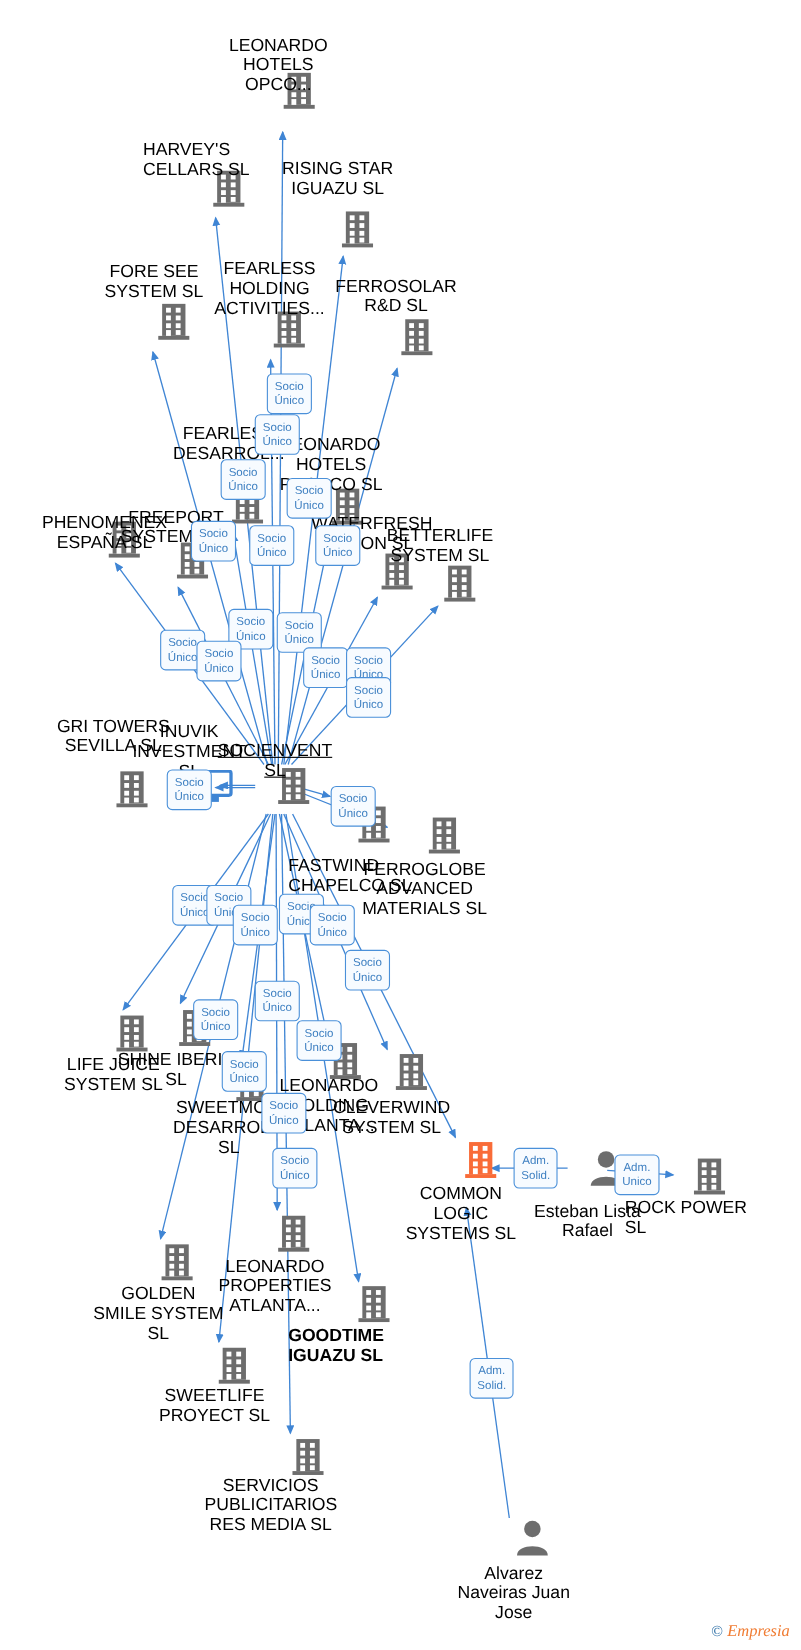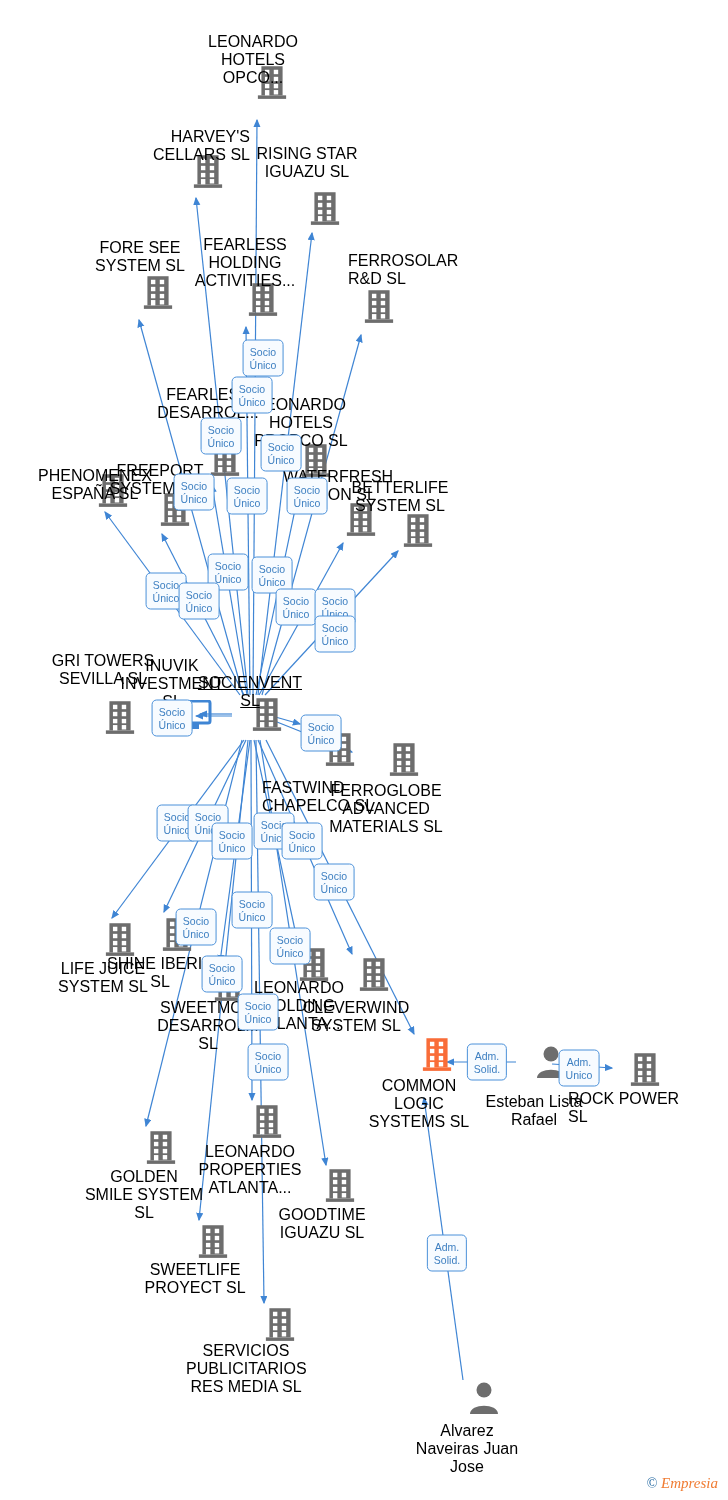--- a/index.html
+++ b/index.html
@@ -89,21 +89,21 @@
               <rect x="19" y="5" width="5" height="5"></rect>
               <rect x="9" y="13" width="5" height="5"></rect>
               <rect x="19" y="13" width="5" height="5"></rect>
               <rect x="9" y="21" width="5" height="5"></rect>
               <rect x="19" y="21" width="5" height="5"></rect>
               <rect x="9" y="28" width="5" height="6"></rect>
               <rect x="19" y="28" width="5" height="5"></rect>
             </g>
           </svg></span>
       </div>
-      <div style="position: absolute; left: 190px; top: 128px; transform: translateX(-50%); width: 120px; text-align: right;"><span class="lbl">HARVEY'S
+      <div style="position: absolute; left: 190px; top: 128px; transform: translateX(-50%); width: 120px; text-align: left;"><span class="lbl">HARVEY'S
 CELLARS  SL</span></div>
       <div class="node company labeltop" style="left: 310px; top: 191px; width: 0px;">
         <span class="ico"><svg width="30" height="36" viewBox="0 0 34 40">
             <rect x="5" y="1" width="24" height="33" fill="#6d6d6d"></rect>
             <rect x="1" y="34" width="32" height="4" fill="#6d6d6d"></rect>
             <g fill="#ffffff">
               <rect x="9" y="5" width="5" height="5"></rect>
               <rect x="19" y="5" width="5" height="5"></rect>
               <rect x="9" y="13" width="5" height="5"></rect>
               <rect x="19" y="13" width="5" height="5"></rect>
@@ -163,21 +163,21 @@
               <rect x="19" y="5" width="5" height="5"></rect>
               <rect x="9" y="13" width="5" height="5"></rect>
               <rect x="19" y="13" width="5" height="5"></rect>
               <rect x="9" y="21" width="5" height="5"></rect>
               <rect x="19" y="21" width="5" height="5"></rect>
               <rect x="9" y="28" width="5" height="6"></rect>
               <rect x="19" y="28" width="5" height="5"></rect>
             </g>
           </svg></span>
       </div>
-      <div style="position: absolute; left: 360px; top: 252px; transform: translateX(-50%); width: 120px; text-align: left; margin-left: 48px;"><span class="lbl">FERROSOLAR
+      <div style="position: absolute; left: 360px; top: 252px; transform: translateX(-50%); width: 120px; text-align: center;"><span class="lbl">FERROSOLAR
 R&amp;D  SL</span></div>
       <div class="node company labeltop" style="left: 98px; top: 473px; width: 0px;">
         <span class="ico"><svg width="30" height="36" viewBox="0 0 34 40">
             <rect x="5" y="1" width="24" height="33" fill="#6d6d6d"></rect>
             <rect x="1" y="34" width="32" height="4" fill="#6d6d6d"></rect>
             <g fill="#ffffff">
               <rect x="9" y="5" width="5" height="5"></rect>
               <rect x="19" y="5" width="5" height="5"></rect>
               <rect x="9" y="13" width="5" height="5"></rect>
               <rect x="19" y="13" width="5" height="5"></rect>
@@ -548,21 +548,21 @@
               <rect x="19" y="5" width="5" height="5"></rect>
               <rect x="9" y="13" width="5" height="5"></rect>
               <rect x="19" y="13" width="5" height="5"></rect>
               <rect x="9" y="21" width="5" height="5"></rect>
               <rect x="19" y="21" width="5" height="5"></rect>
               <rect x="9" y="28" width="5" height="6"></rect>
               <rect x="19" y="28" width="5" height="5"></rect>
             </g>
           </svg></span>
       </div>
-      <div style="position: absolute; left: 322px; top: 1206px; transform: translateX(-50%); width: 120px; text-align: center;"><span class="lbl">GOODTIME
+      <div style="position: absolute; left: 322px; top: 1206px; transform: translateX(-50%); width: 120px;  font-weight: bold;"><span class="lbl">GOODTIME
 IGUAZU  SL</span></div>
       <div class="node company" style="left: 198px; top: 1224px; width: 0px;">
         <span class="ico"><svg width="30" height="36" viewBox="0 0 34 40">
             <rect x="5" y="1" width="24" height="33" fill="#6d6d6d"></rect>
             <rect x="1" y="34" width="32" height="4" fill="#6d6d6d"></rect>
             <g fill="#ffffff">
               <rect x="9" y="5" width="5" height="5"></rect>
               <rect x="19" y="5" width="5" height="5"></rect>
               <rect x="9" y="13" width="5" height="5"></rect>
               <rect x="19" y="13" width="5" height="5"></rect>

